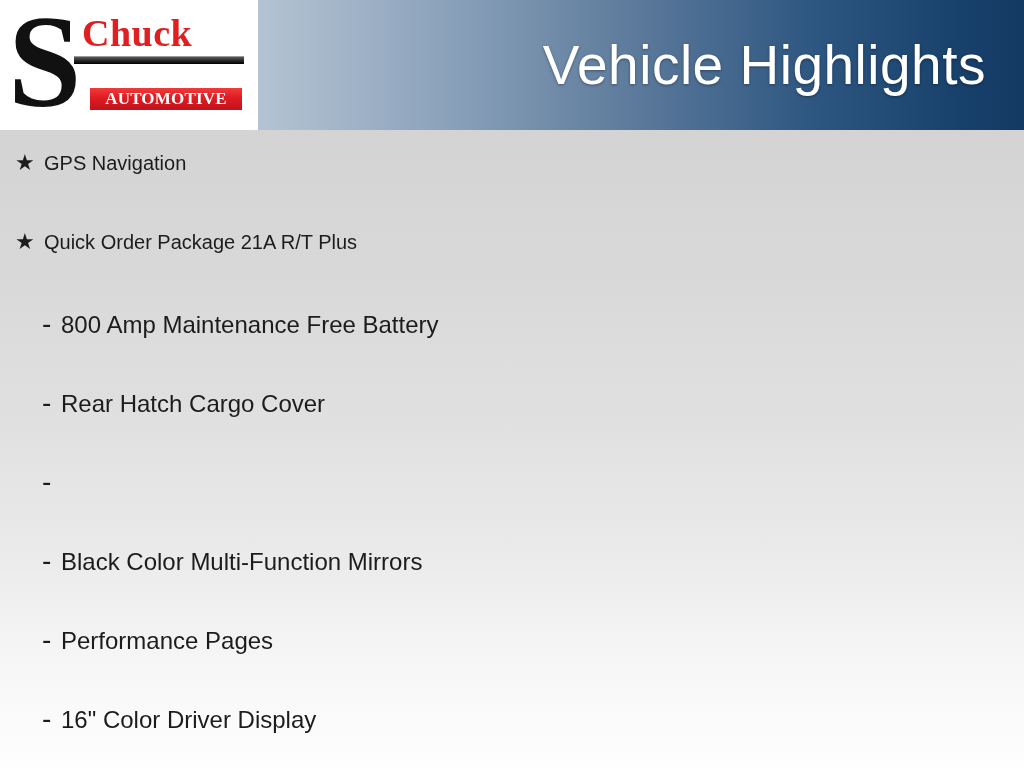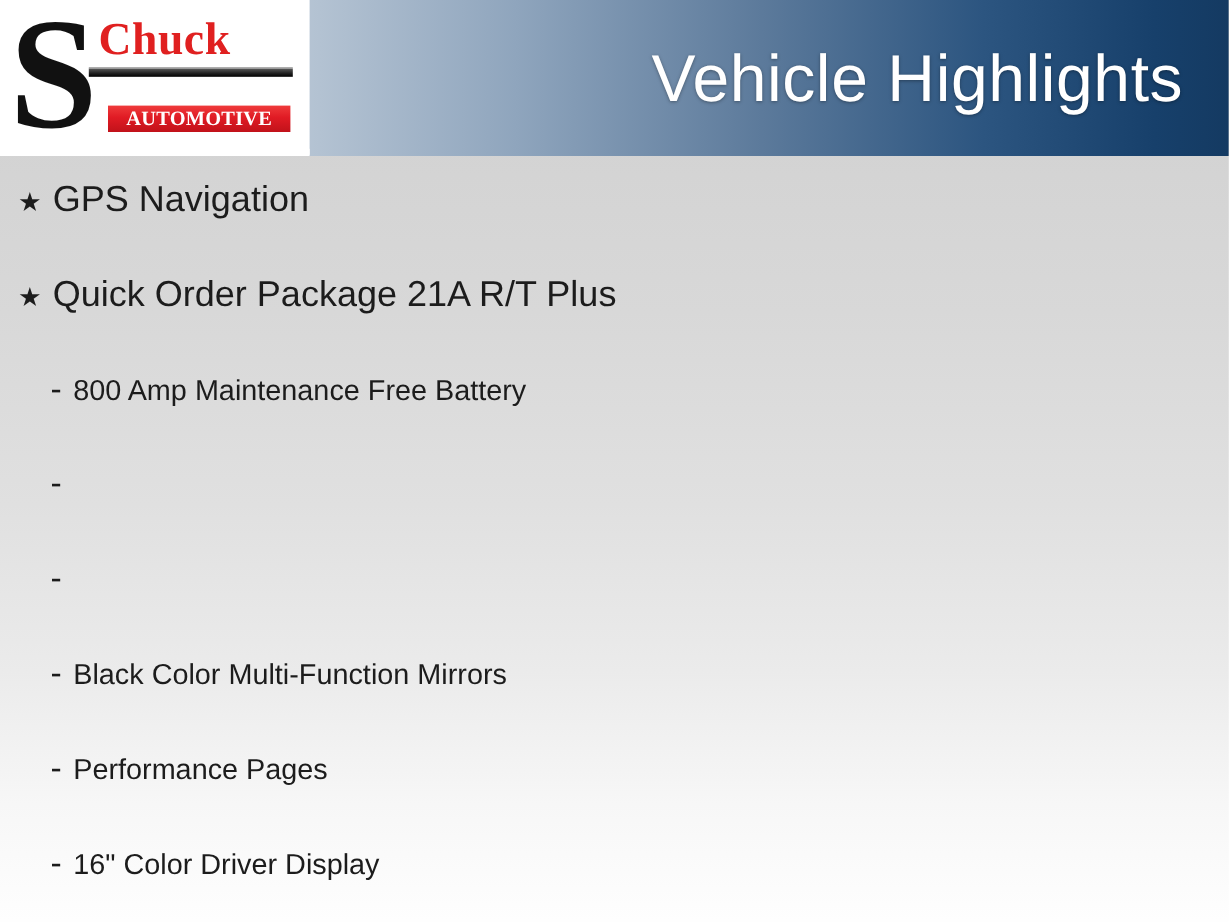--- a/index.html
+++ b/index.html
@@ -112,21 +112,21 @@
     color:#1c1c1c;
   }
   .star-bullet {
     width:29px;
     font-size:22px;
     line-height:1;
     color:#1c1c1c;
     flex:0 0 29px;
   }
   .feature-label {
-    font-size:30px;
+    font-size:20px;
     line-height:1;
     color:#1c1c1c;
     white-space:nowrap;
   }
   .sub-row {
     display:flex; align-items:baseline;
     height:79px;
     padding-left:42px;
     color:#1c1c1c;
   }
@@ -176,20 +176,21 @@
     <span class="feature-label">Quick Order Package 21A R/T Plus</span>
   </div>
 
   <div class="sub-row">
     <span class="dash-bullet">-</span>
     <span class="sub-label">800 Amp Maintenance Free Battery</span>
   </div>
 
   <div class="sub-row">
     <span class="dash-bullet">-</span>
+    <span class="sub-label">Rear Hatch Cargo Cover</span>
   </div>
 
   <div class="sub-row">
     <span class="dash-bullet">-</span>
   </div>
 
   <div class="sub-row">
     <span class="dash-bullet">-</span>
     <span class="sub-label">Black Color Multi-Function Mirrors</span>
   </div>

